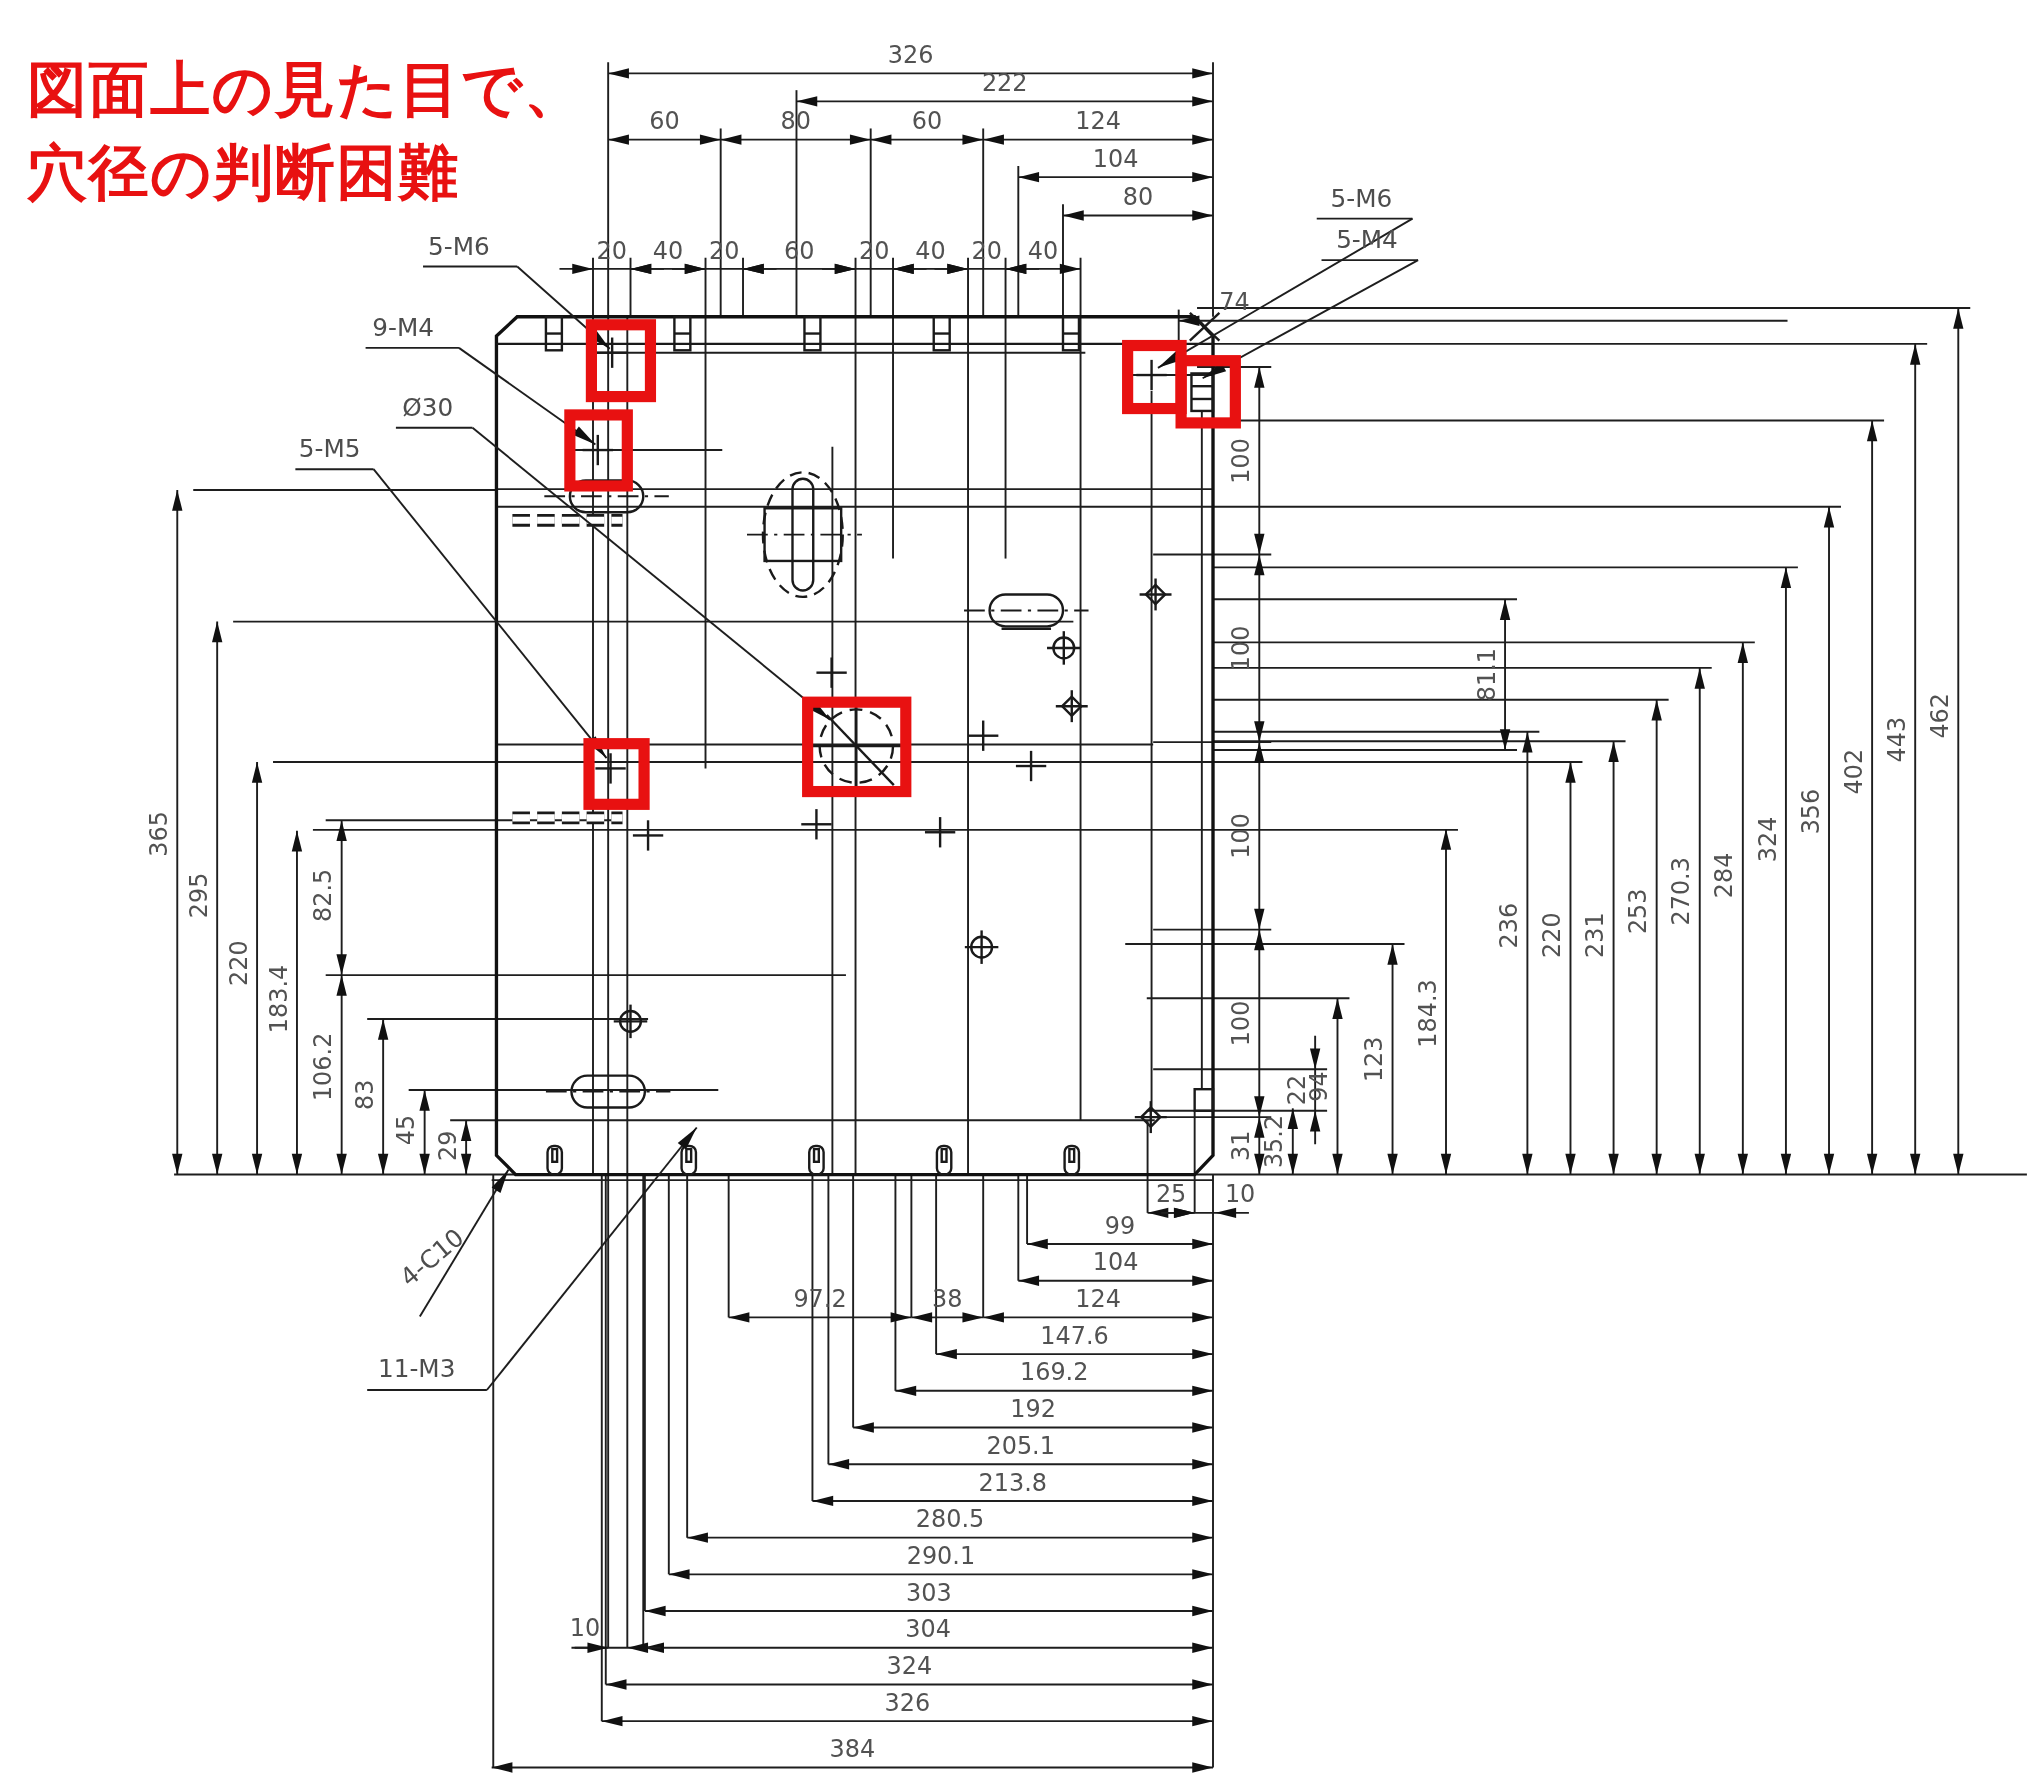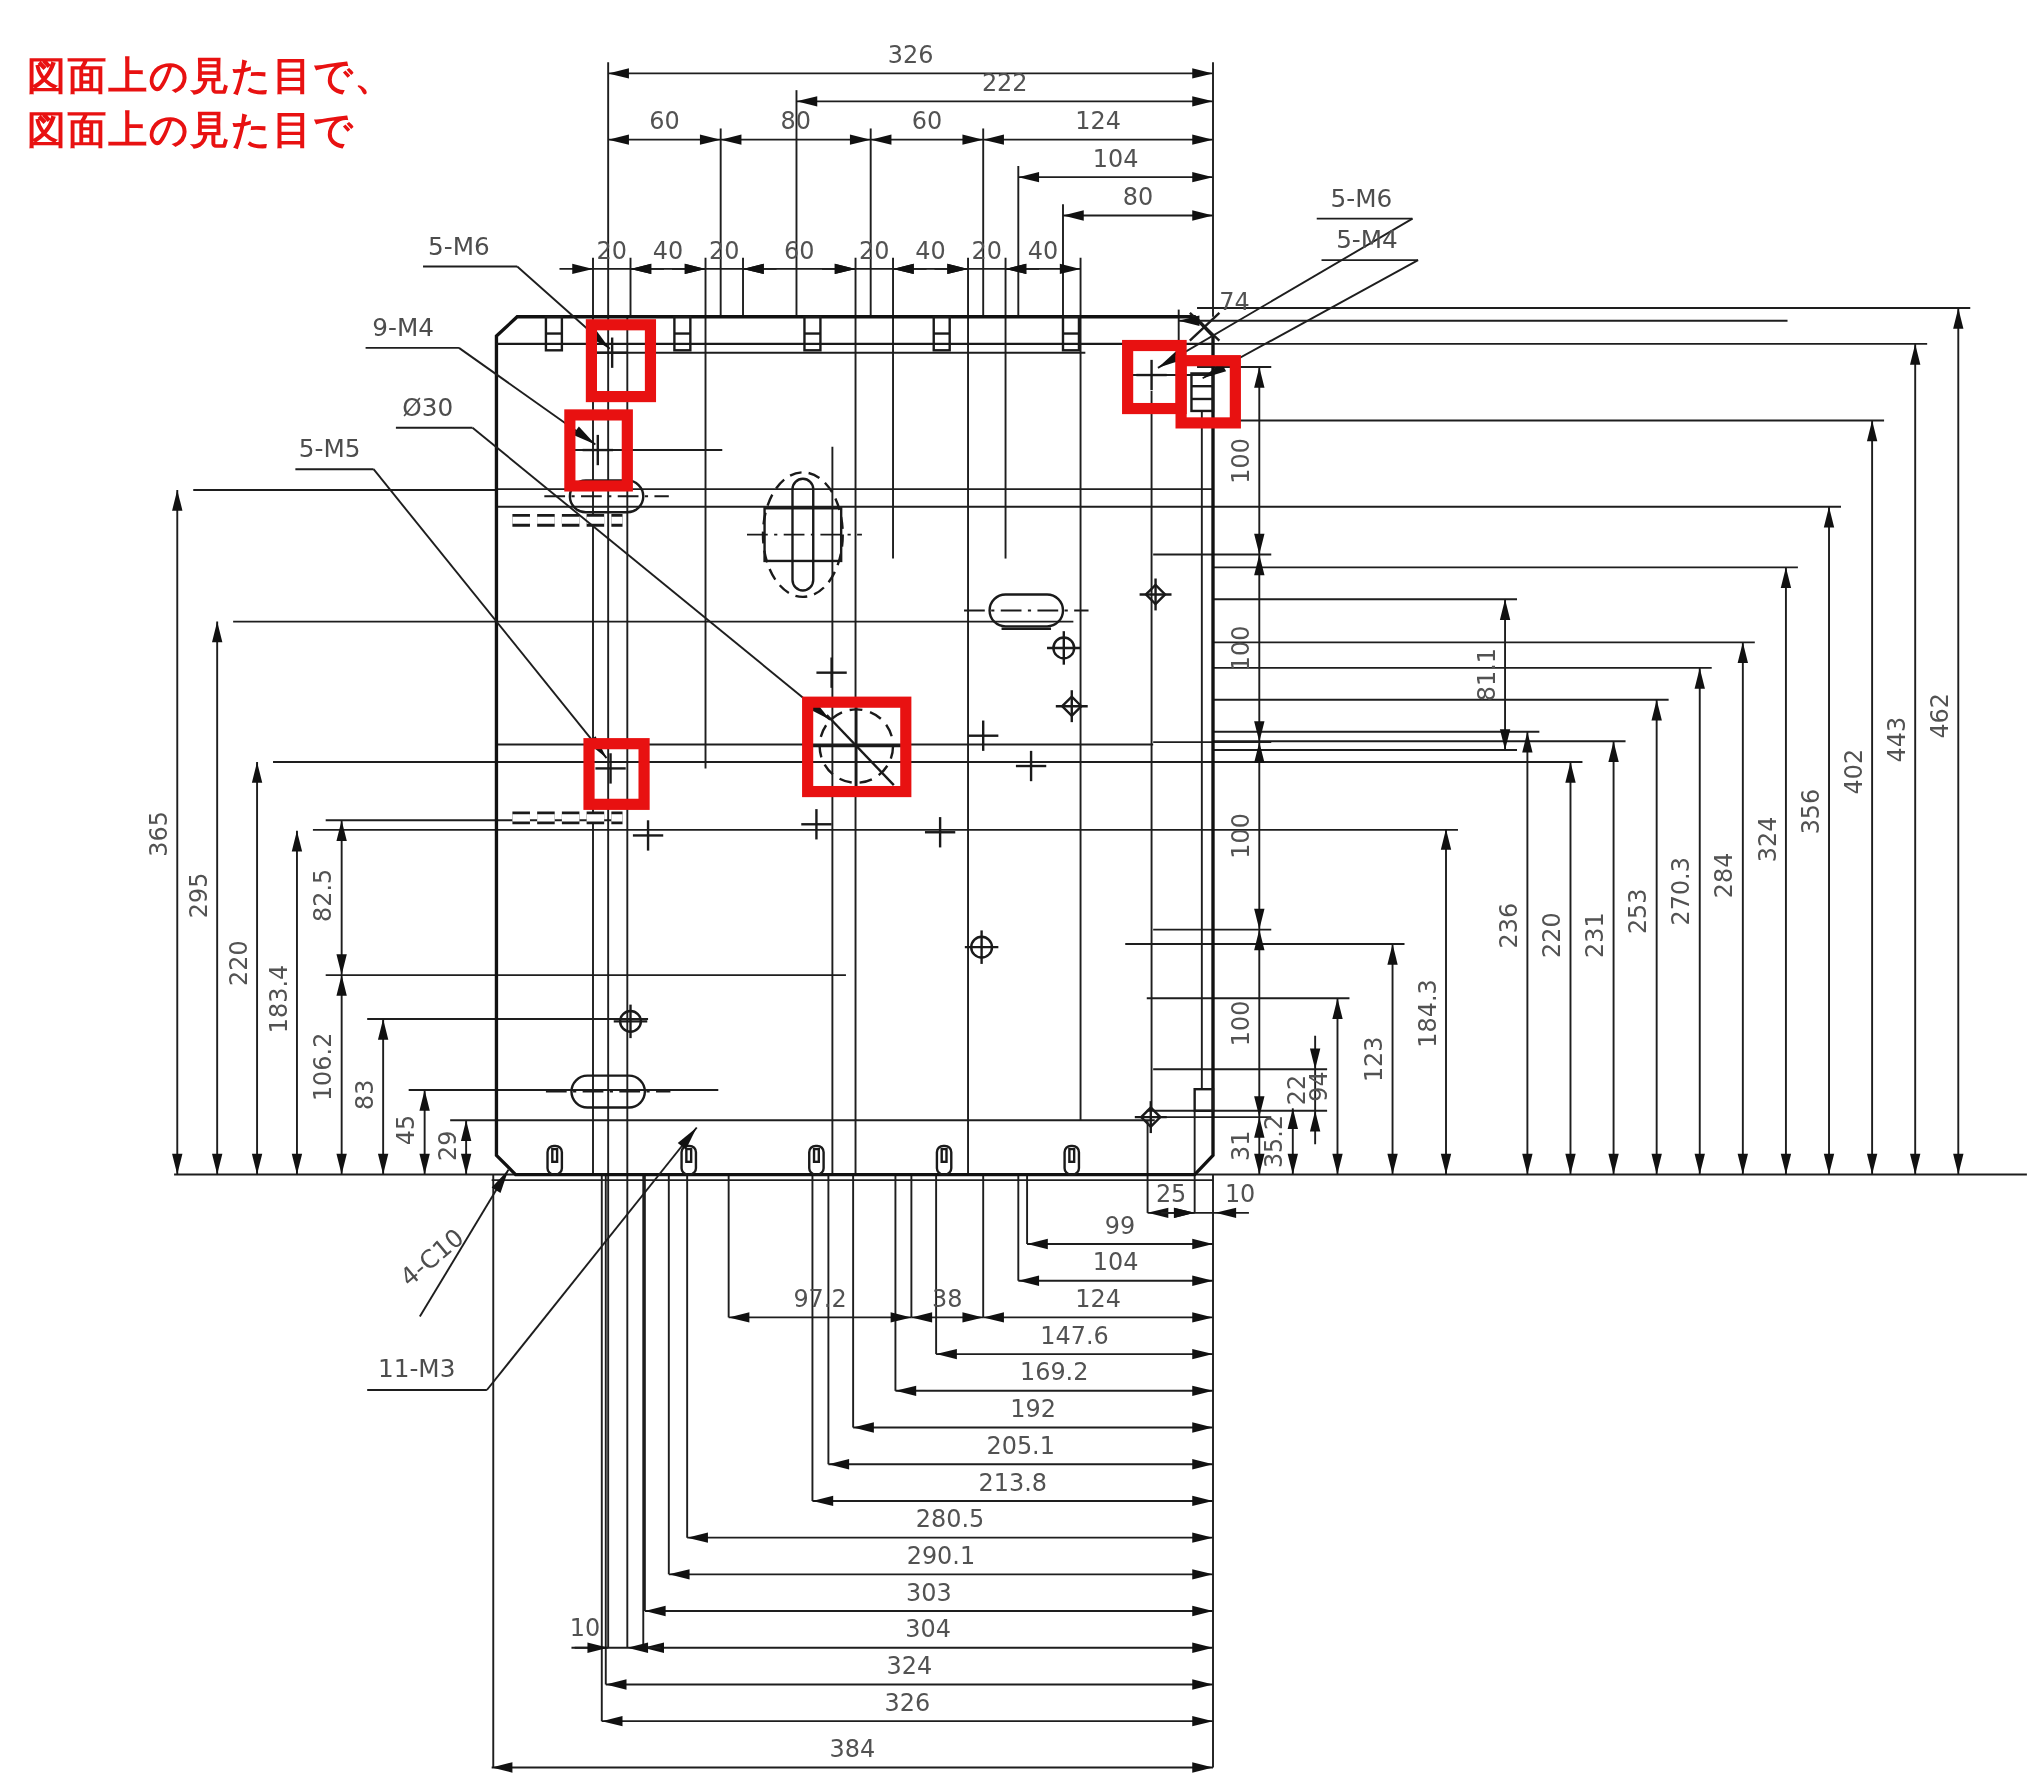--- a/index.html
+++ b/index.html
@@ -1,18 +1,18 @@
 <!DOCTYPE html>
 <html style="font-size:12.8px"><head>
 <meta charset="utf-8">
 <style>
   html,body{margin:0;padding:0;background:#ffffff;}
   #stage{position:relative;width:2043px;height:1785px;background:#ffffff;overflow:hidden;
          font-family:"DejaVu Sans", "Liberation Sans", sans-serif;}
-  #jp-note{position:absolute;left:27px;top:49px;font-weight:bold;font-size:39px;line-height:1.38;
+  #jp-note{position:absolute;left:27px;top:49px;font-weight:bold;font-size:60px;line-height:1.38;
            letter-spacing:1.6px;font-family:"Liberation Sans", sans-serif;}
   svg{position:absolute;left:0;top:0;}
   .ext{stroke:#1e1e1e;stroke-width:2.4;fill:none;}
   .feat{stroke:#1a1a1a;stroke-width:3;fill:none;}
   .outline{stroke:#111;stroke-width:4.2;fill:none;}
   .dim-line{stroke:#1e1e1e;stroke-width:2.4;fill:none;}
   .dim-arrow{fill:#111;stroke:none;}
   .dim-text{font-size:30px;fill:#525252;font-family:"DejaVu Sans","Liberation Sans",sans-serif;}
   .leader-text{font-size:31px;fill:#4d4d4d;font-family:"DejaVu Sans","Liberation Sans",sans-serif;}
   .hl{fill:none;stroke-width:14;}
@@ -523,16 +523,16 @@
         <rect x="714" y="520" width="72" height="89" class="hl" stroke="#e81111"></rect>
         <rect x="1413" y="433" width="67" height="79" class="hl" stroke="#e81111"></rect>
         <rect x="1480" y="452" width="68" height="78" class="hl" stroke="#e81111"></rect>
         <rect x="738" y="932" width="69" height="76" class="hl" stroke="#e81111"></rect>
         <rect x="1012" y="880" width="123" height="112" class="hl" stroke="#e81111"></rect>
       </g>
   </svg>
 
   <div id="jp-note" style="color: rgb(232, 17, 17);">
     <div>図面上の見た目で、</div>
-    <div>図面上の見た目で</div>
+    <div>穴径の判断困難</div>
   </div>
 </div>
 
 
 </body></html>

